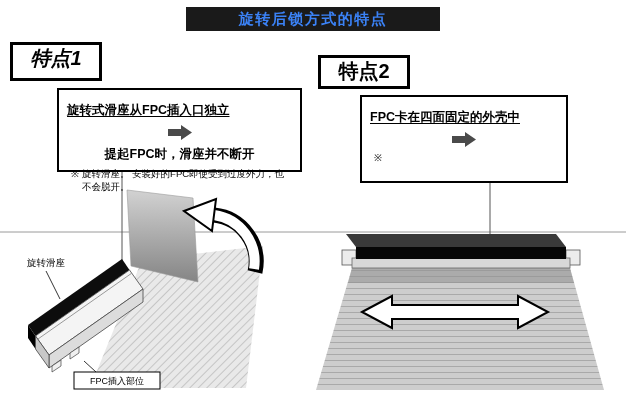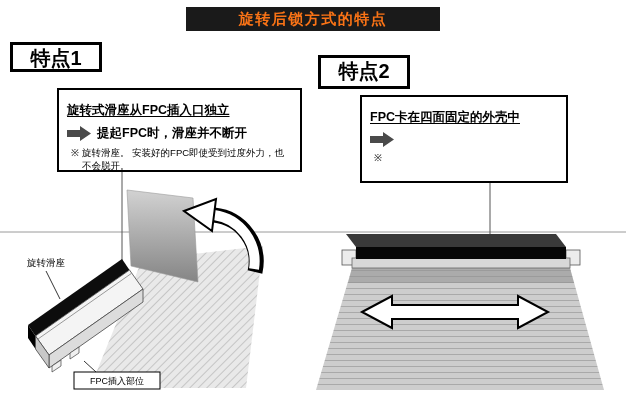--- a/index.html
+++ b/index.html
@@ -2,40 +2,40 @@
 <html><head>
 <meta charset="utf-8">
 <style>
   * { margin:0; padding:0; box-sizing:border-box; }
   html,body { background:#fff; }
   body { font-family:"Liberation Sans", sans-serif; color:#000; }
   .page { position:relative; width:626px; height:400px; background:#fff; overflow:hidden; }
 
   .header-bar {
     position:absolute; left:186px; top:7px; width:254px; height:24px;
-    background:#1a1a1a; color:#f97316; font-size:15px; font-weight:bold;
+    background:#1a1a1a; color:#3b82f6; font-size:15px; font-weight:bold;
     text-align:center; line-height:24px; letter-spacing:1.5px;
   }
 
   .tag {
     position:absolute; border:3px solid #000; background:#fff;
     font-size:20px; font-weight:bold; text-align:center; line-height:26px;
   }
-  .tag1 { left:10px;  top:42px; width:92px; height:30px; }
+  .tag1 { left:10px;  top:42px; width:92px; height:39px;font-style:italic; }
   .tag2 { left:318px; top:55px; width:92px; height:34px; }
 
   .fbox { position:absolute; border:2px solid #000; background:#fff; }
   .fbox1 { left:57px;  top:88px; width:245px; height:84px; }
   .fbox2 { left:360px; top:95px; width:208px; height:88px; }
 
   .fheading {
     font-size:12.5px; font-weight:bold; padding:12px 8px 2px;
     text-decoration:underline; text-underline-offset:2px; white-space:nowrap;
   }
-  .arrow-row { display:flex; align-items:center; gap:6px; padding:4px 8px 2px; }
+  .arrow-row { display:flex; align-items:center; gap:6px; padding:4px 8px 2px;flex-direction:column; }
   .block-arrow { width:24px; height:15px; flex:0 0 auto; fill:#4a4a4a; }
   .arrow-text { font-size:12.5px; font-weight:bold; white-space:nowrap; }
   .note { display:flex; gap:3px; padding:3px 10px 0 12px; font-size:9.5px; line-height:1.35; }
   .note-mark { flex:0 0 auto; }
 
   .illus { position:absolute; left:0; top:0; }
   svg text { font-family:"Liberation Sans", sans-serif; fill:#000; }
 </style>
 </head>
 <body>

